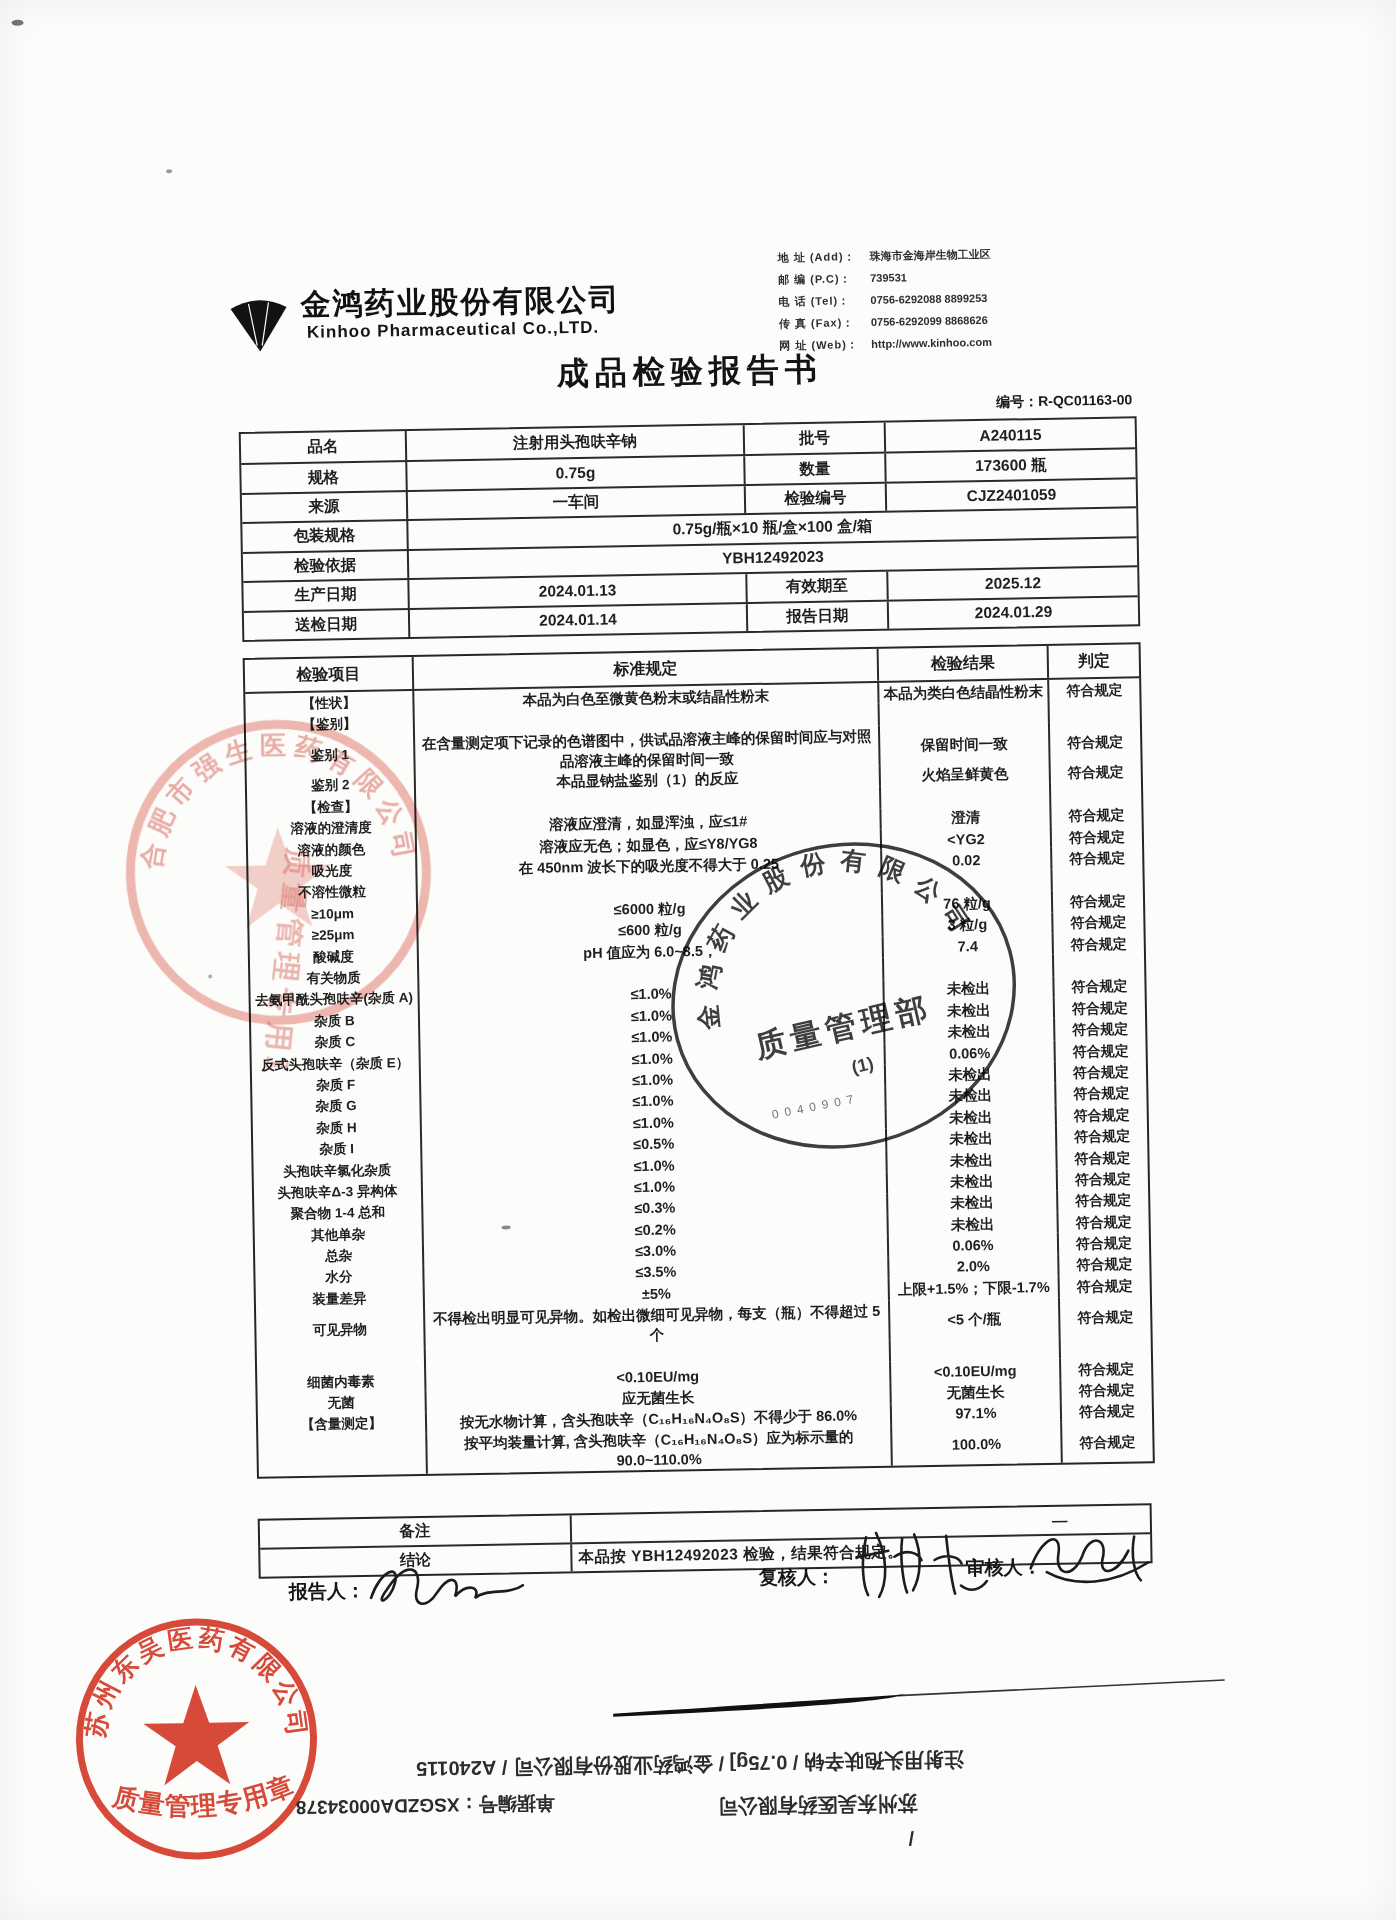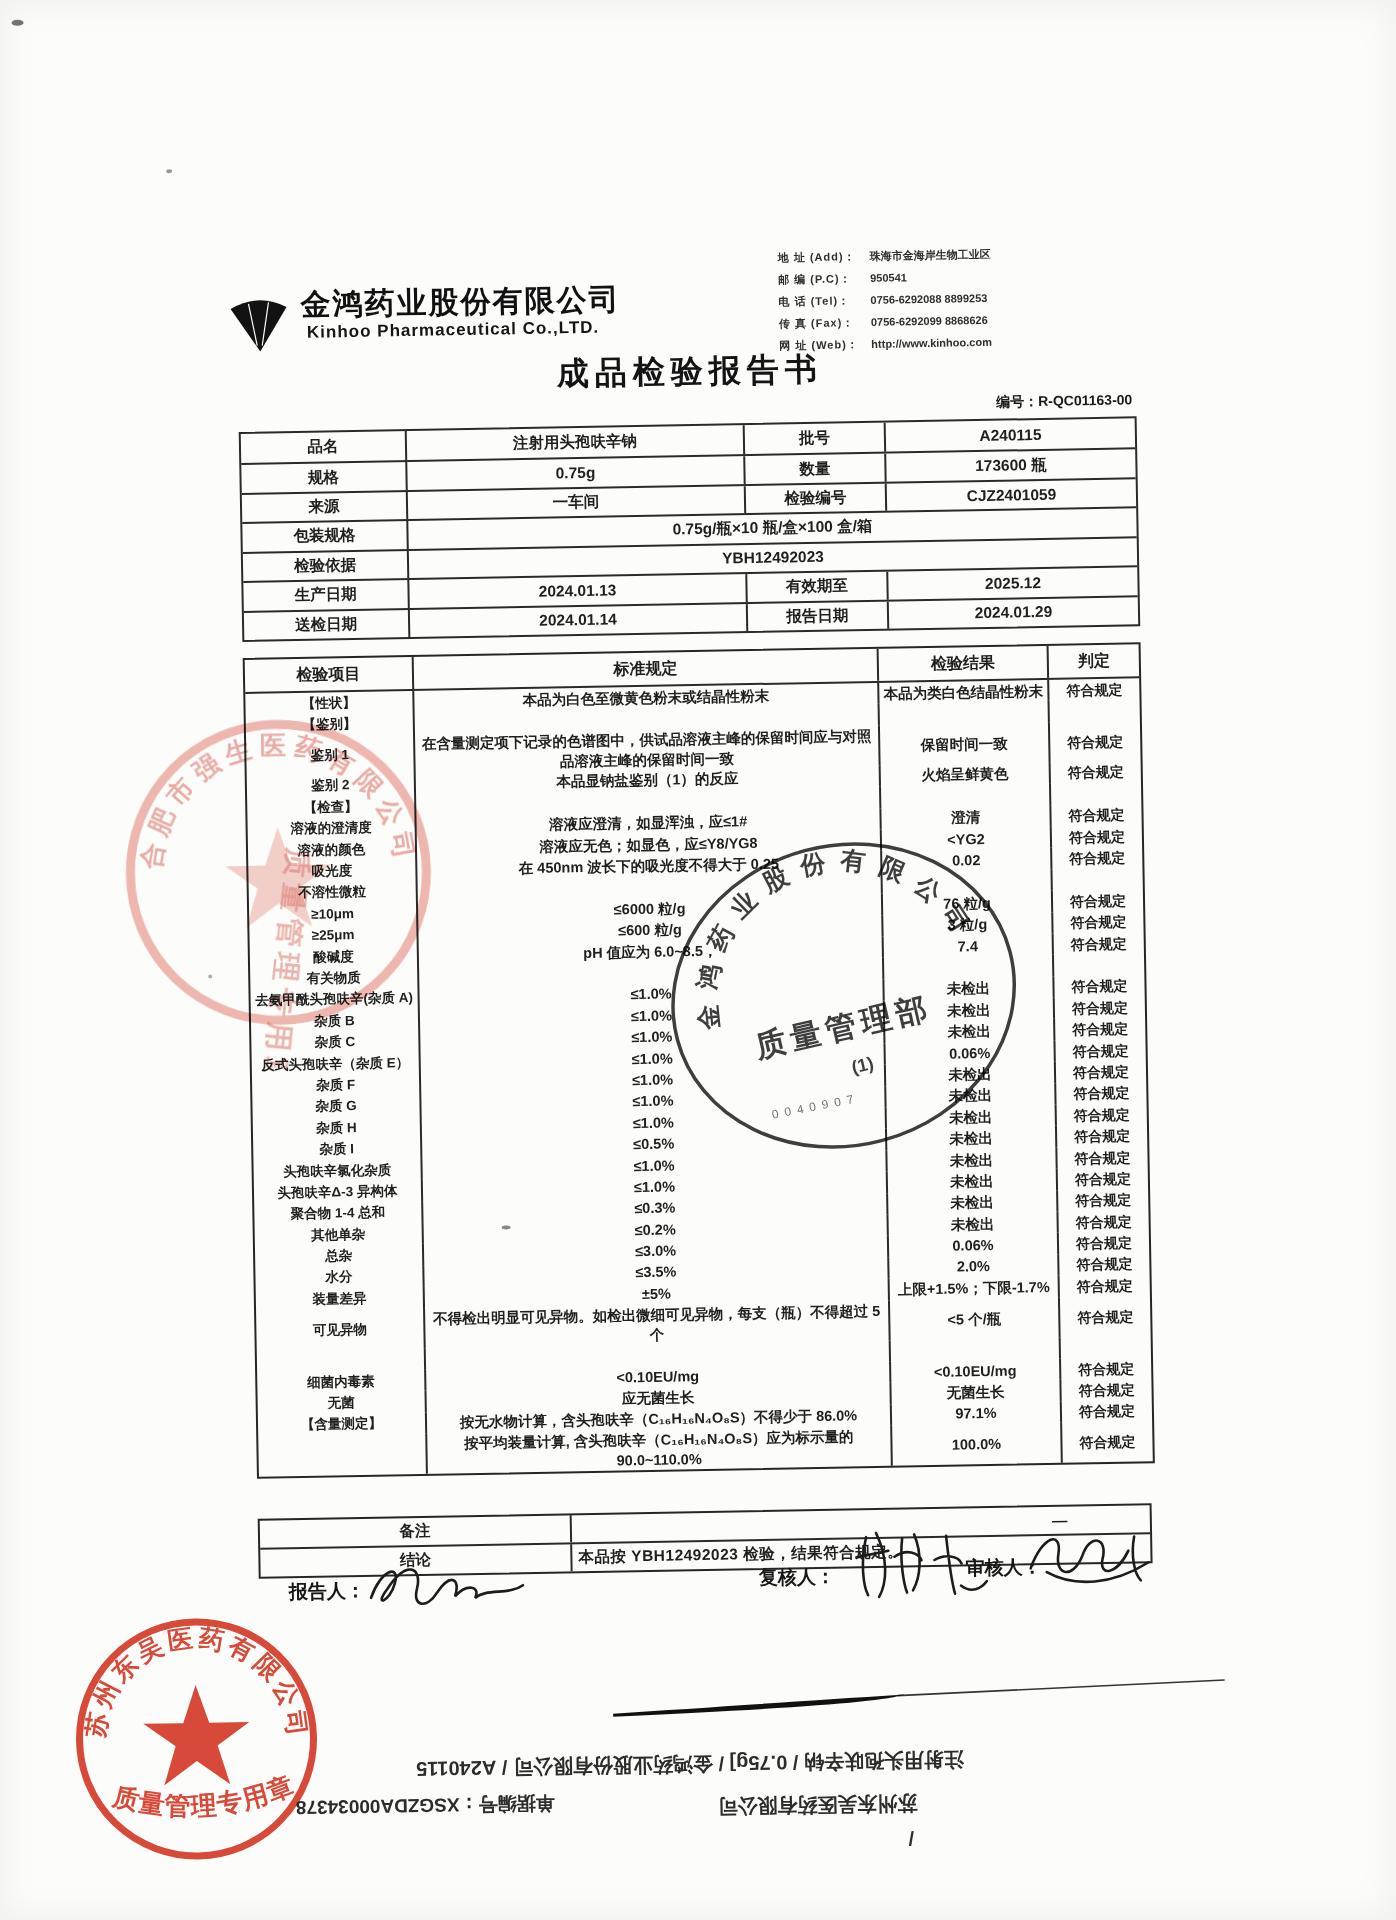--- a/index.html
+++ b/index.html
@@ -94,21 +94,21 @@
 
   <div class="contacts">
 
       <div class="contact-line">
         <span class="lbl">地 址 (Add)：</span>
         <span class="val">珠海市金海岸生物工业区</span>
       </div>
 
       <div class="contact-line">
         <span class="lbl">邮 编 (P.C)：</span>
-        <span class="val">950541</span>
+        <span class="val">739531</span>
       </div>
 
       <div class="contact-line">
         <span class="lbl">电 话 (Tel)：</span>
         <span class="val">0756-6292088  8899253</span>
       </div>
 
       <div class="contact-line">
         <span class="lbl">传 真 (Fax)：</span>
         <span class="val">0756-6292099  8868626</span>

